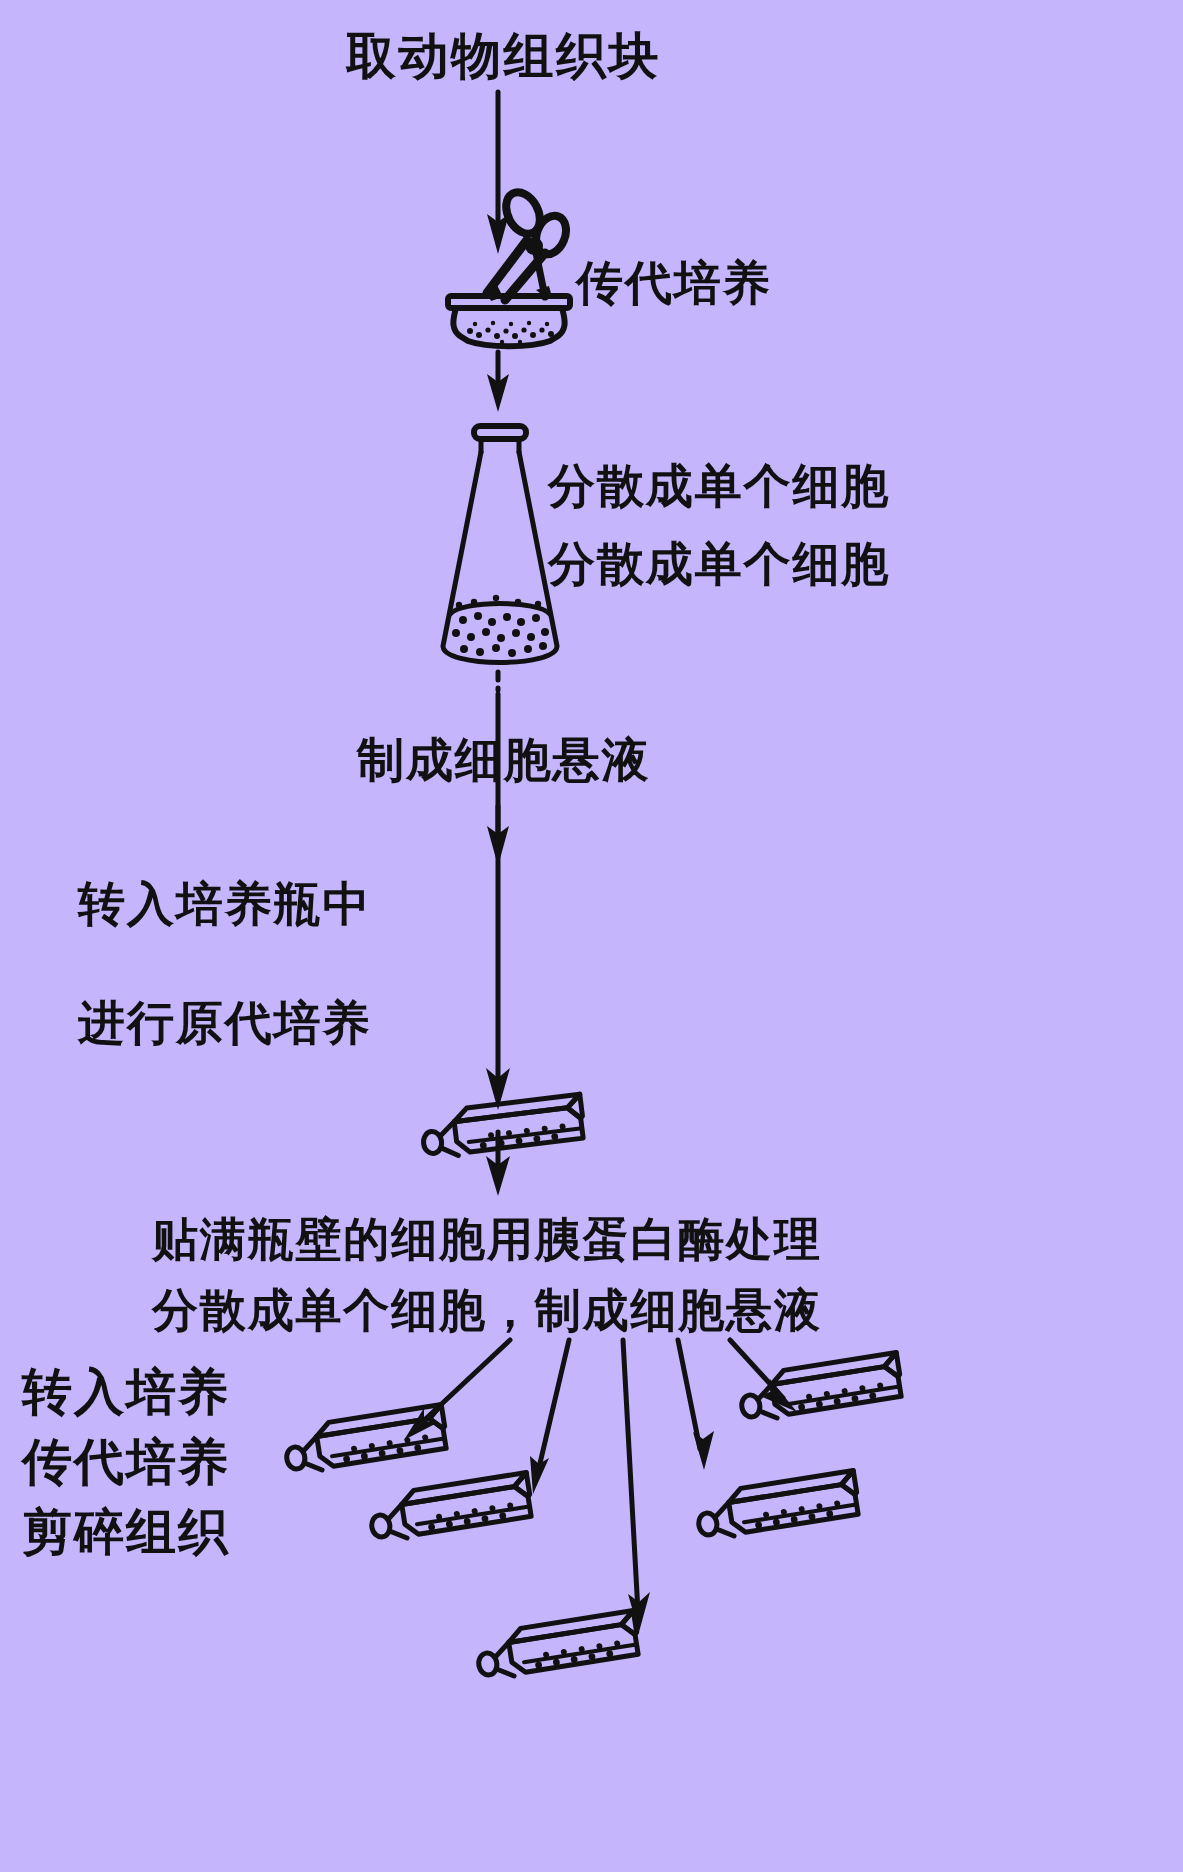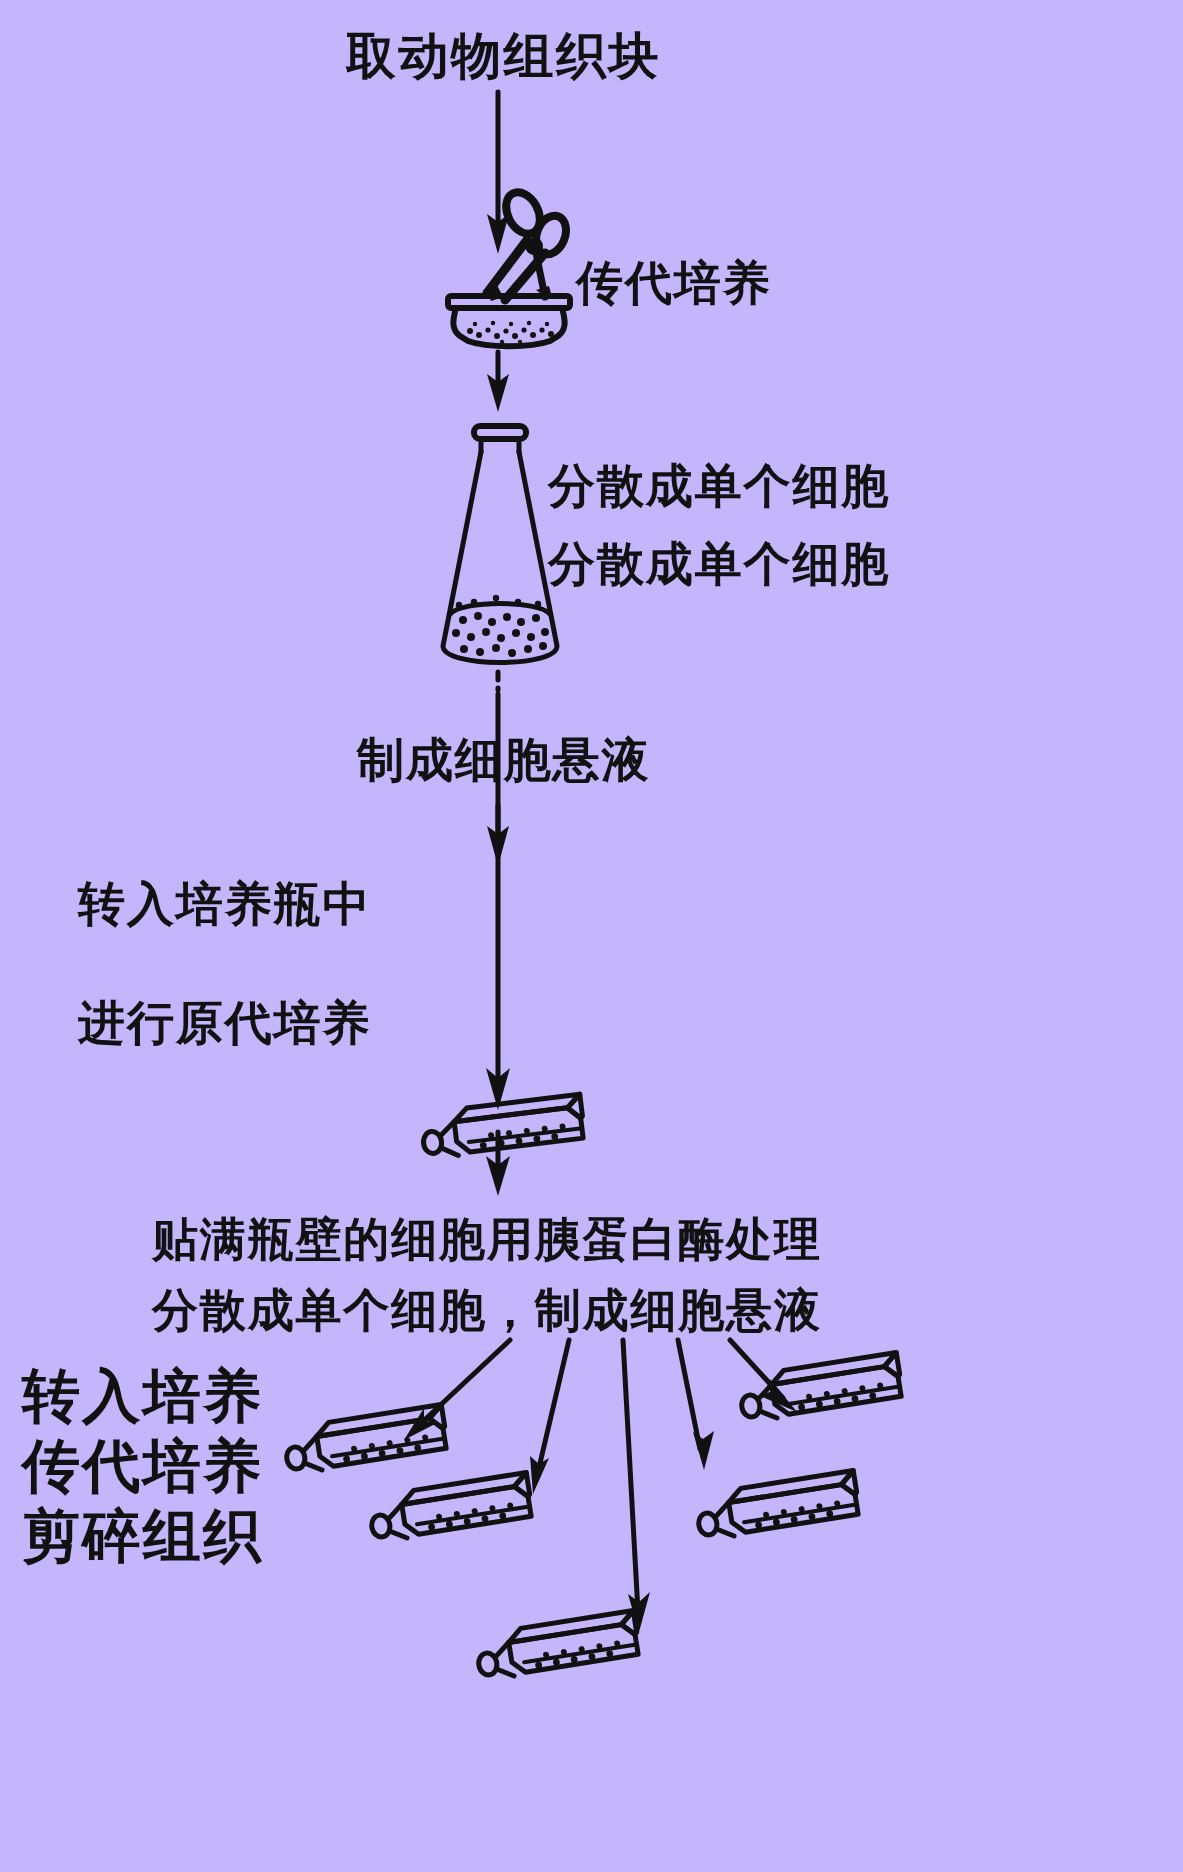--- a/index.html
+++ b/index.html
@@ -28,21 +28,21 @@
     line-height: 1.18;
   }
   .t-title {
     font-size: 50px;
     letter-spacing: 0.05em;
   }
   .t-step {
     font-size: 47px;
   }
   .t-step2 {
-    font-size: 58px;
+    font-size: 50px;
   }
   .t-big {
     font-size: 46px;
   }
   svg.layer {
     position: absolute;
     left: 0;
     top: 0;
     width: 1183px;
     height: 1872px;

